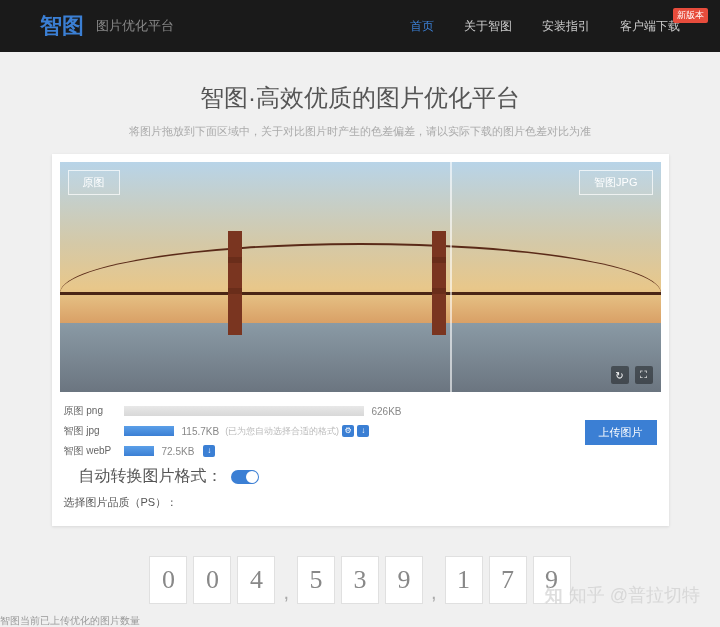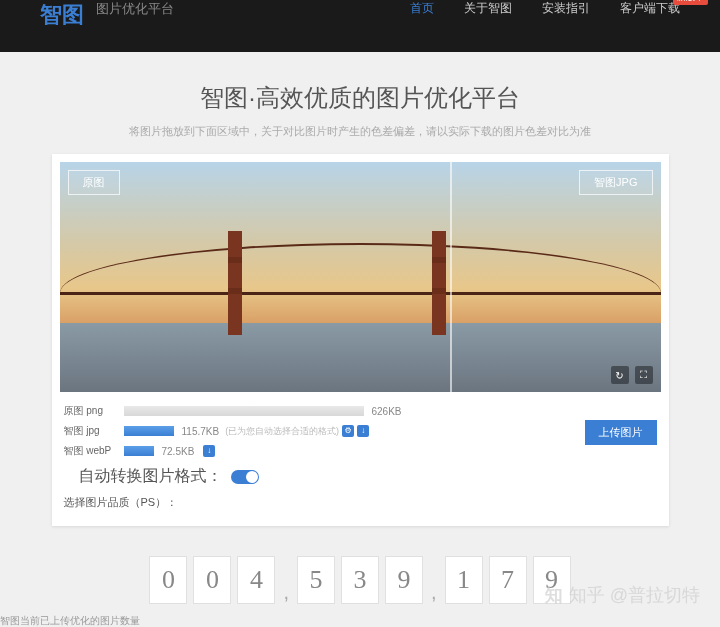--- a/index.html
+++ b/index.html
@@ -1,17 +1,17 @@
 <!DOCTYPE html>
 <html><head>
 <meta charset="utf-8">
 <style>
 *{margin:0;padding:0;box-sizing:border-box}
 body{font-family:"Microsoft YaHei",Arial,sans-serif;background:#f0f0f0;font-size:12px;color:#333}
-.header{background:#1a1a1a;height:52px;display:flex;padding:0 40px}
+.header{background:#1a1a1a;height:52px;display:flex;align-items:center;padding:0 40px}
 .logo{color:#3b7fd4;font-size:22px;font-weight:bold;margin-right:12px}
 .logo-sub{color:#888;font-size:13px}
 .nav{margin-left:auto;display:flex;gap:30px}
 .nav a{color:#ccc;font-size:12px;text-decoration:none;position:relative}
 .nav a.active{color:#3b7fd4}
 .badge{position:absolute;top:-10px;right:-28px;background:#e74c3c;color:#fff;font-size:9px;padding:1px 4px;border-radius:2px}
 .hero{text-align:center;padding:30px 0 15px}
 .hero h1{font-size:24px;color:#555;font-weight:normal;margin-bottom:10px}
 .hero p{font-size:11px;color:#aaa}
 .panel{background:#fff;width:617px;margin:0 auto;padding:8px;box-shadow:0 1px 3px rgba(0,0,0,0.1)}

